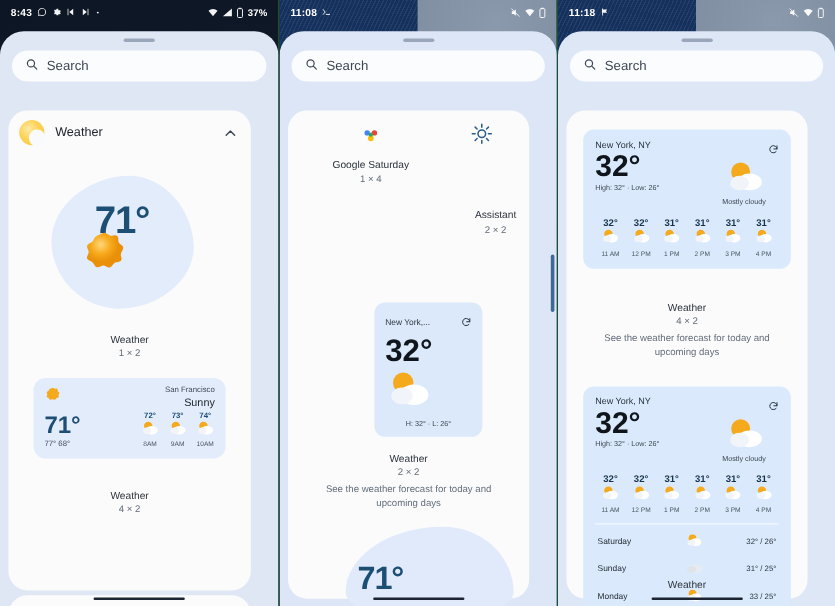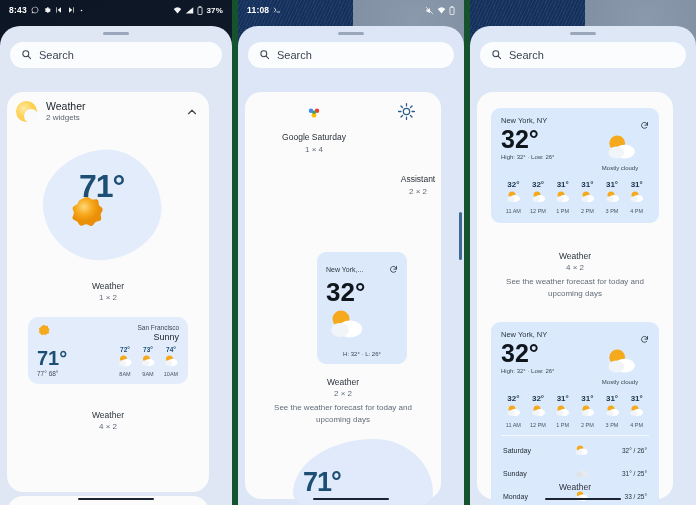--- a/index.html
+++ b/index.html
@@ -9,21 +9,21 @@
     background: #ffffff;
     overflow: hidden;
   }
   .strip { display: flex; width: 696px; height: 505px; }
   .panel {
     width: 232px; height: 505px;
     position: relative;
     overflow: hidden;
     background: #0b1220;
   }
-  .panel + .panel { border-left: 6px solid #14532d; }
+  .panel + .panel { border-left: 1px solid #14532d; }
 
   
   .wall { position: absolute; inset: 0; }
   .wall-dark { background: linear-gradient(160deg,#0d1624 0%, #131c2b 60%, #0a121e 100%); }
   .wall-blue {
     background:
       radial-gradient(circle at 78% 4%, #8a99ab 0%, #7c8b9d 18%, rgba(124,139,157,0) 45%),
       linear-gradient(135deg,#1b3a6b 0%, #1e4b86 40%, #2f6098 100%);
   }
   .wall-blue::after{
@@ -264,21 +264,20 @@
         <span class="search-txt" placeholder="Search">Search</span>
       </div>
 
       <div class="body">
 
         <div class="card" style="top:0; height:400px;">
           <div class="app-row">
             <div class="app-ico ico-weather"></div>
             <div class="app-meta">
               <div class="app-name">Weather</div>
-              <div class="app-sub">2 widgets</div>
             </div>
             <span class="chev">
               <svg width="14" height="14" viewBox="0 0 24 24" fill="none" stroke="#3c4653" stroke-width="2">
                   <path d="M6 15l6-6 6 6" stroke-linecap="round" stroke-linejoin="round"></path>
                 </svg>
             </span>
           </div>
 
           <div class="blob-wrap">
             <div class="blob"></div>
@@ -489,20 +488,49 @@
     </div>
 
     <div class="navbar">
       <div class="navpill"></div>
     </div>
   </div>
 
   <div class="panel">
     <div class="wall wall-blue"></div>
 
+    <div class="status">
+      <div class="st-left">
+        <span>11:18</span>
+        <span class="st-ico">
+          <svg width="8" height="8" viewBox="0 0 24 24" fill="#fff">
+              <path d="M5 3v18h2v-7h11l-3-4 3-4H7V3z"></path>
+            </svg>
+        </span>
+      </div>
+      <div class="st-right">
+        <span class="st-ico">
+          <svg width="9" height="9" viewBox="0 0 24 24" fill="#fff">
+              <path d="M4 9v6h4l5 4V5L8 9H4z"></path>
+              <path d="M3 3l18 18" stroke="#fff" stroke-width="2"></path>
+            </svg>
+        </span>
+        <span class="st-ico">
+          <svg width="9" height="9" viewBox="0 0 24 24" fill="#fff">
+              <path d="M12 20l10-12a15 15 0 00-20 0z"></path>
+            </svg>
+        </span>
+        <span class="st-ico">
+          <svg width="6" height="9" viewBox="0 0 12 22" fill="none" stroke="#fff" stroke-width="2">
+              <rect x="1" y="3" width="10" height="18" rx="2"></rect>
+              <path d="M4 2h4" stroke-linecap="round"></path>
+            </svg>
+        </span>
+      </div>
+    </div>
 
     <div class="sheet s3">
       <div class="grab"></div>
 
       <div class="search">
         <span>
           <svg width="11" height="11" viewBox="0 0 24 24" fill="none" stroke="#3c4653" stroke-width="2.2">
               <circle cx="10.5" cy="10.5" r="6.5"></circle>
               <path d="M15.5 15.5L21 21" stroke-linecap="round"></path>
             </svg>

